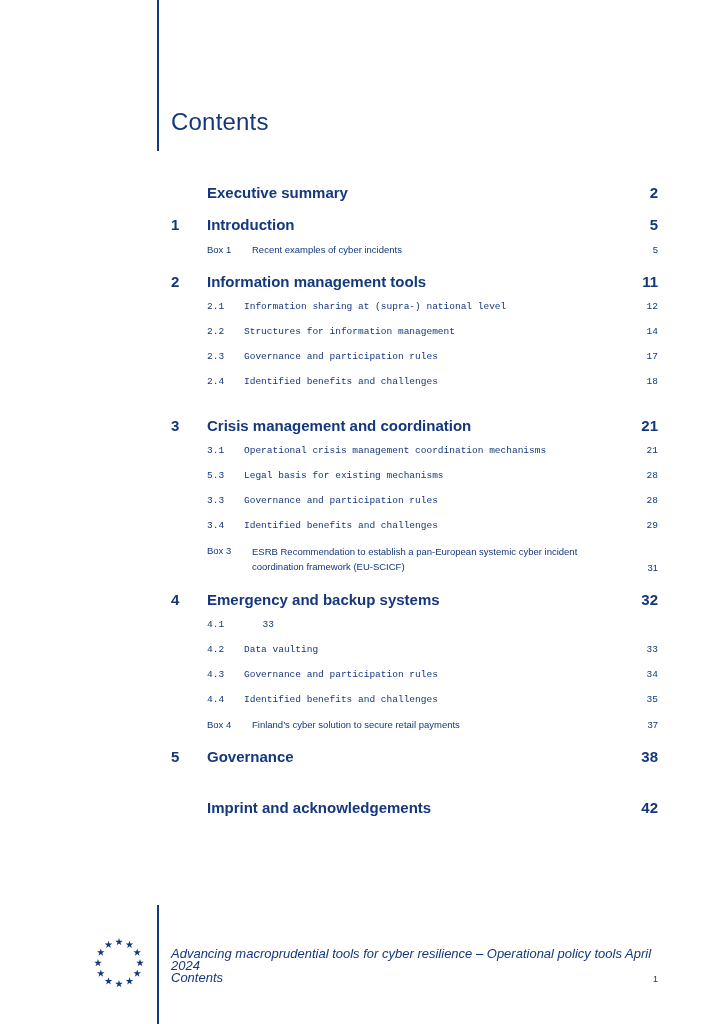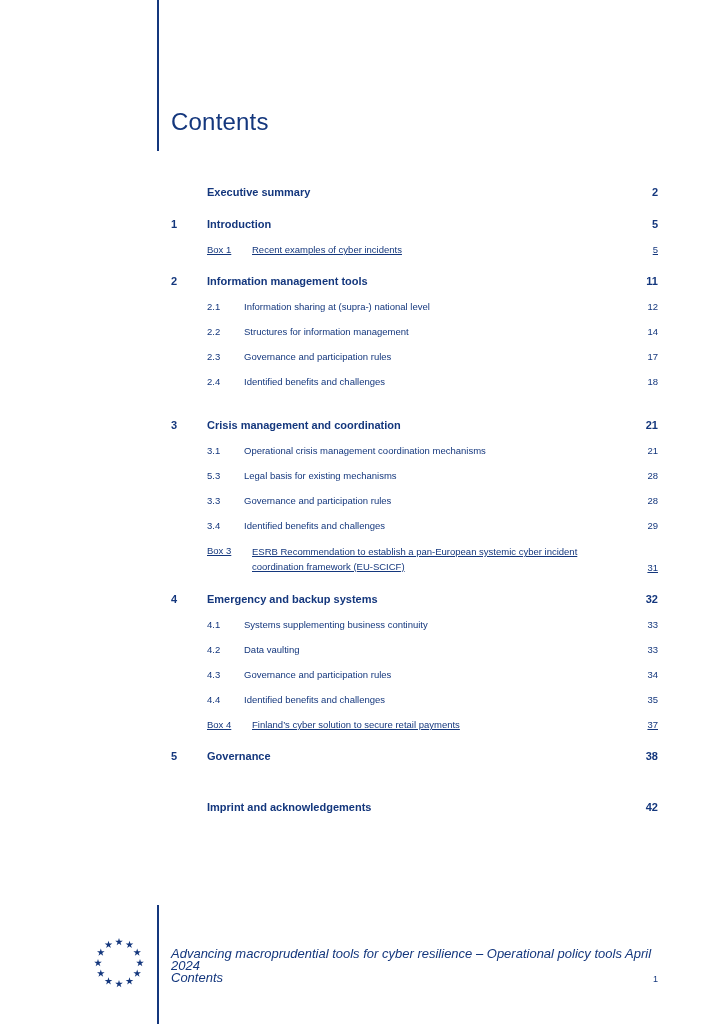--- a/index.html
+++ b/index.html
@@ -71,35 +71,35 @@
     padding-right: 14px;
   }
   .row .page-no {
     flex: 0 0 30px;
     text-align: right;
   }
 
   
   .lvl1 {
     font-weight: bold;
-    font-size: 11px;
+    font-size: 15px;
     margin-top: 0;
   }
   .lvl1 .num { width: 36px; }
   
   .lvl2 {
     font-weight: normal;
     padding-left: 36px;
+    font-family: Liberation Mono, monospace;
   }
   .lvl2 .num { width: 37px; flex: 0 0 37px; }
   
   .boxrow {
     font-weight: normal;
     padding-left: 36px;
-    text-decoration: underline;
   }
   .boxrow .num { width: 45px; flex: 0 0 45px; }
   .boxrow .label { padding-right: 14px; }
 
   .sp-lg { height: 19px; }
   .sp-md { height: 12px; }
 
   .two-line .label { line-height: 15px; }
   .two-line .page-no { align-self: flex-end; }
 
@@ -233,21 +233,20 @@
       </div>
       <div class="sp-lg"></div>
       <div class="row lvl1">
         <span class="num">4</span>
         <span class="label">Emergency and backup systems</span>
         <span class="page-no">32</span>
       </div>
       <div class="sp-md"></div>
       <div class="row lvl2">
         <span class="num">4.1</span>
-        <span class="label">Systems supplementing business continuity</span>
         <span class="page-no">33</span>
       </div>
       <div class="sp-md"></div>
       <div class="row lvl2">
         <span class="num">4.2</span>
         <span class="label">Data vaulting</span>
         <span class="page-no">33</span>
       </div>
       <div class="sp-md"></div>
       <div class="row lvl2">

